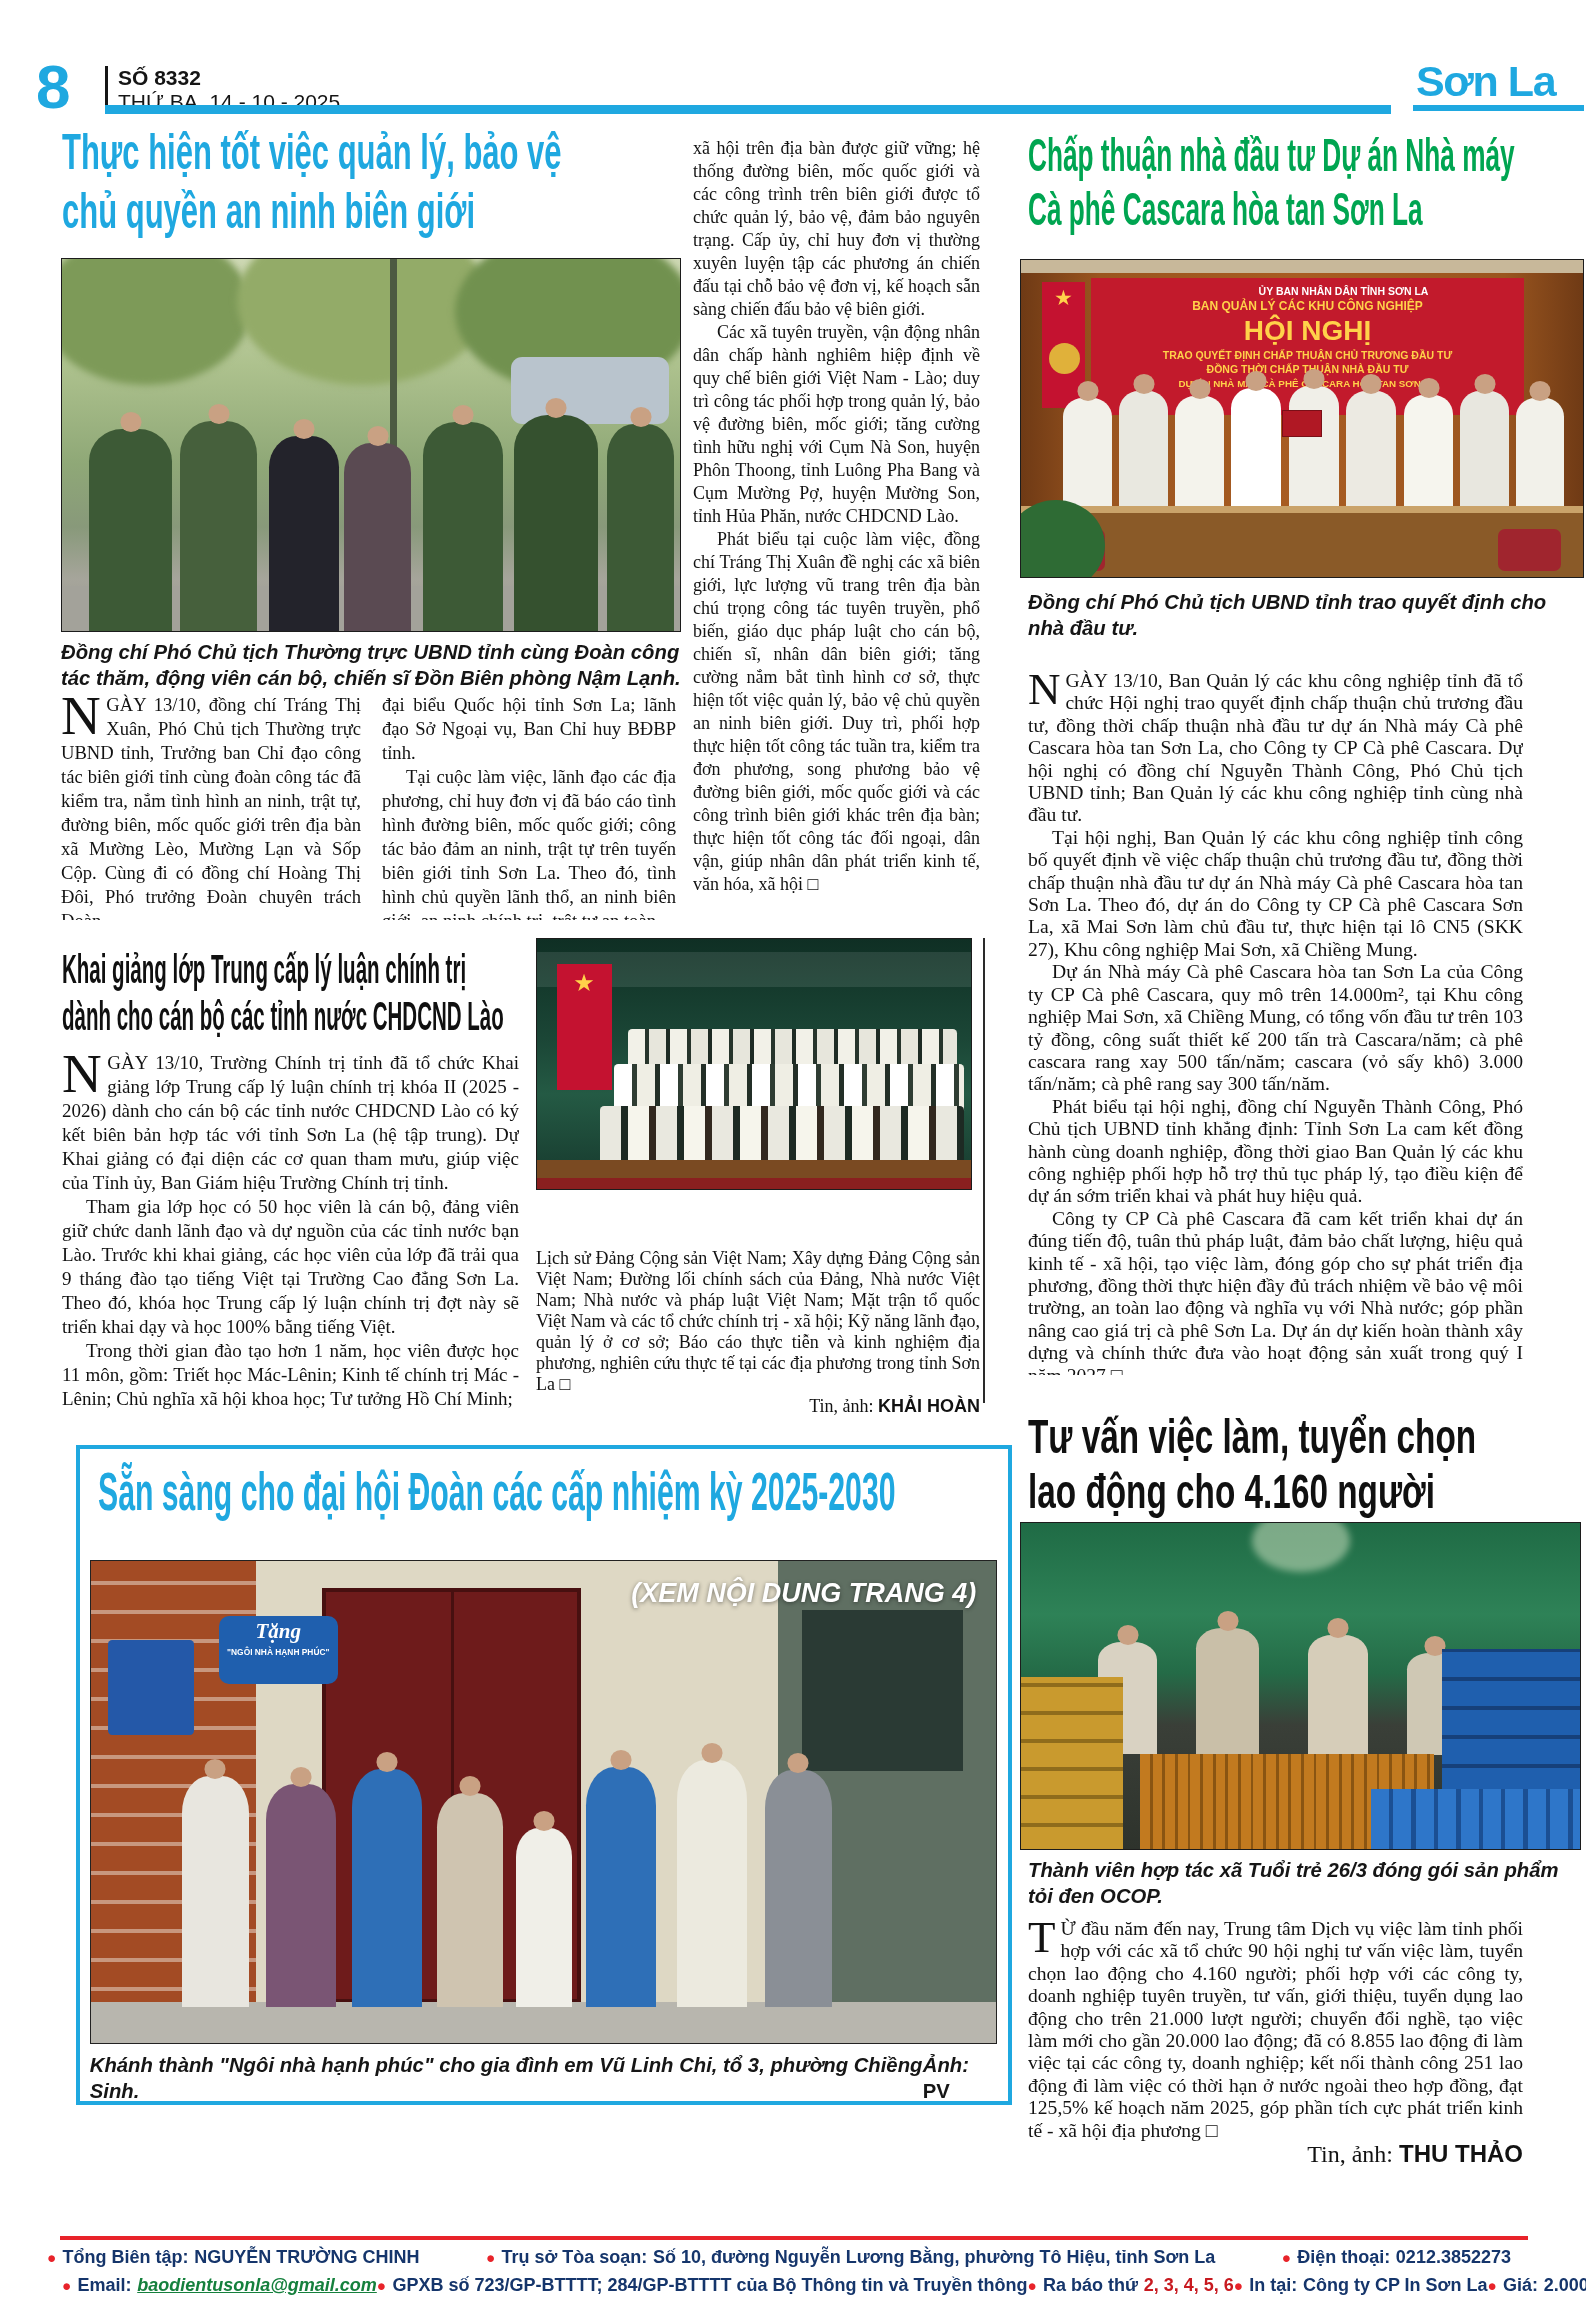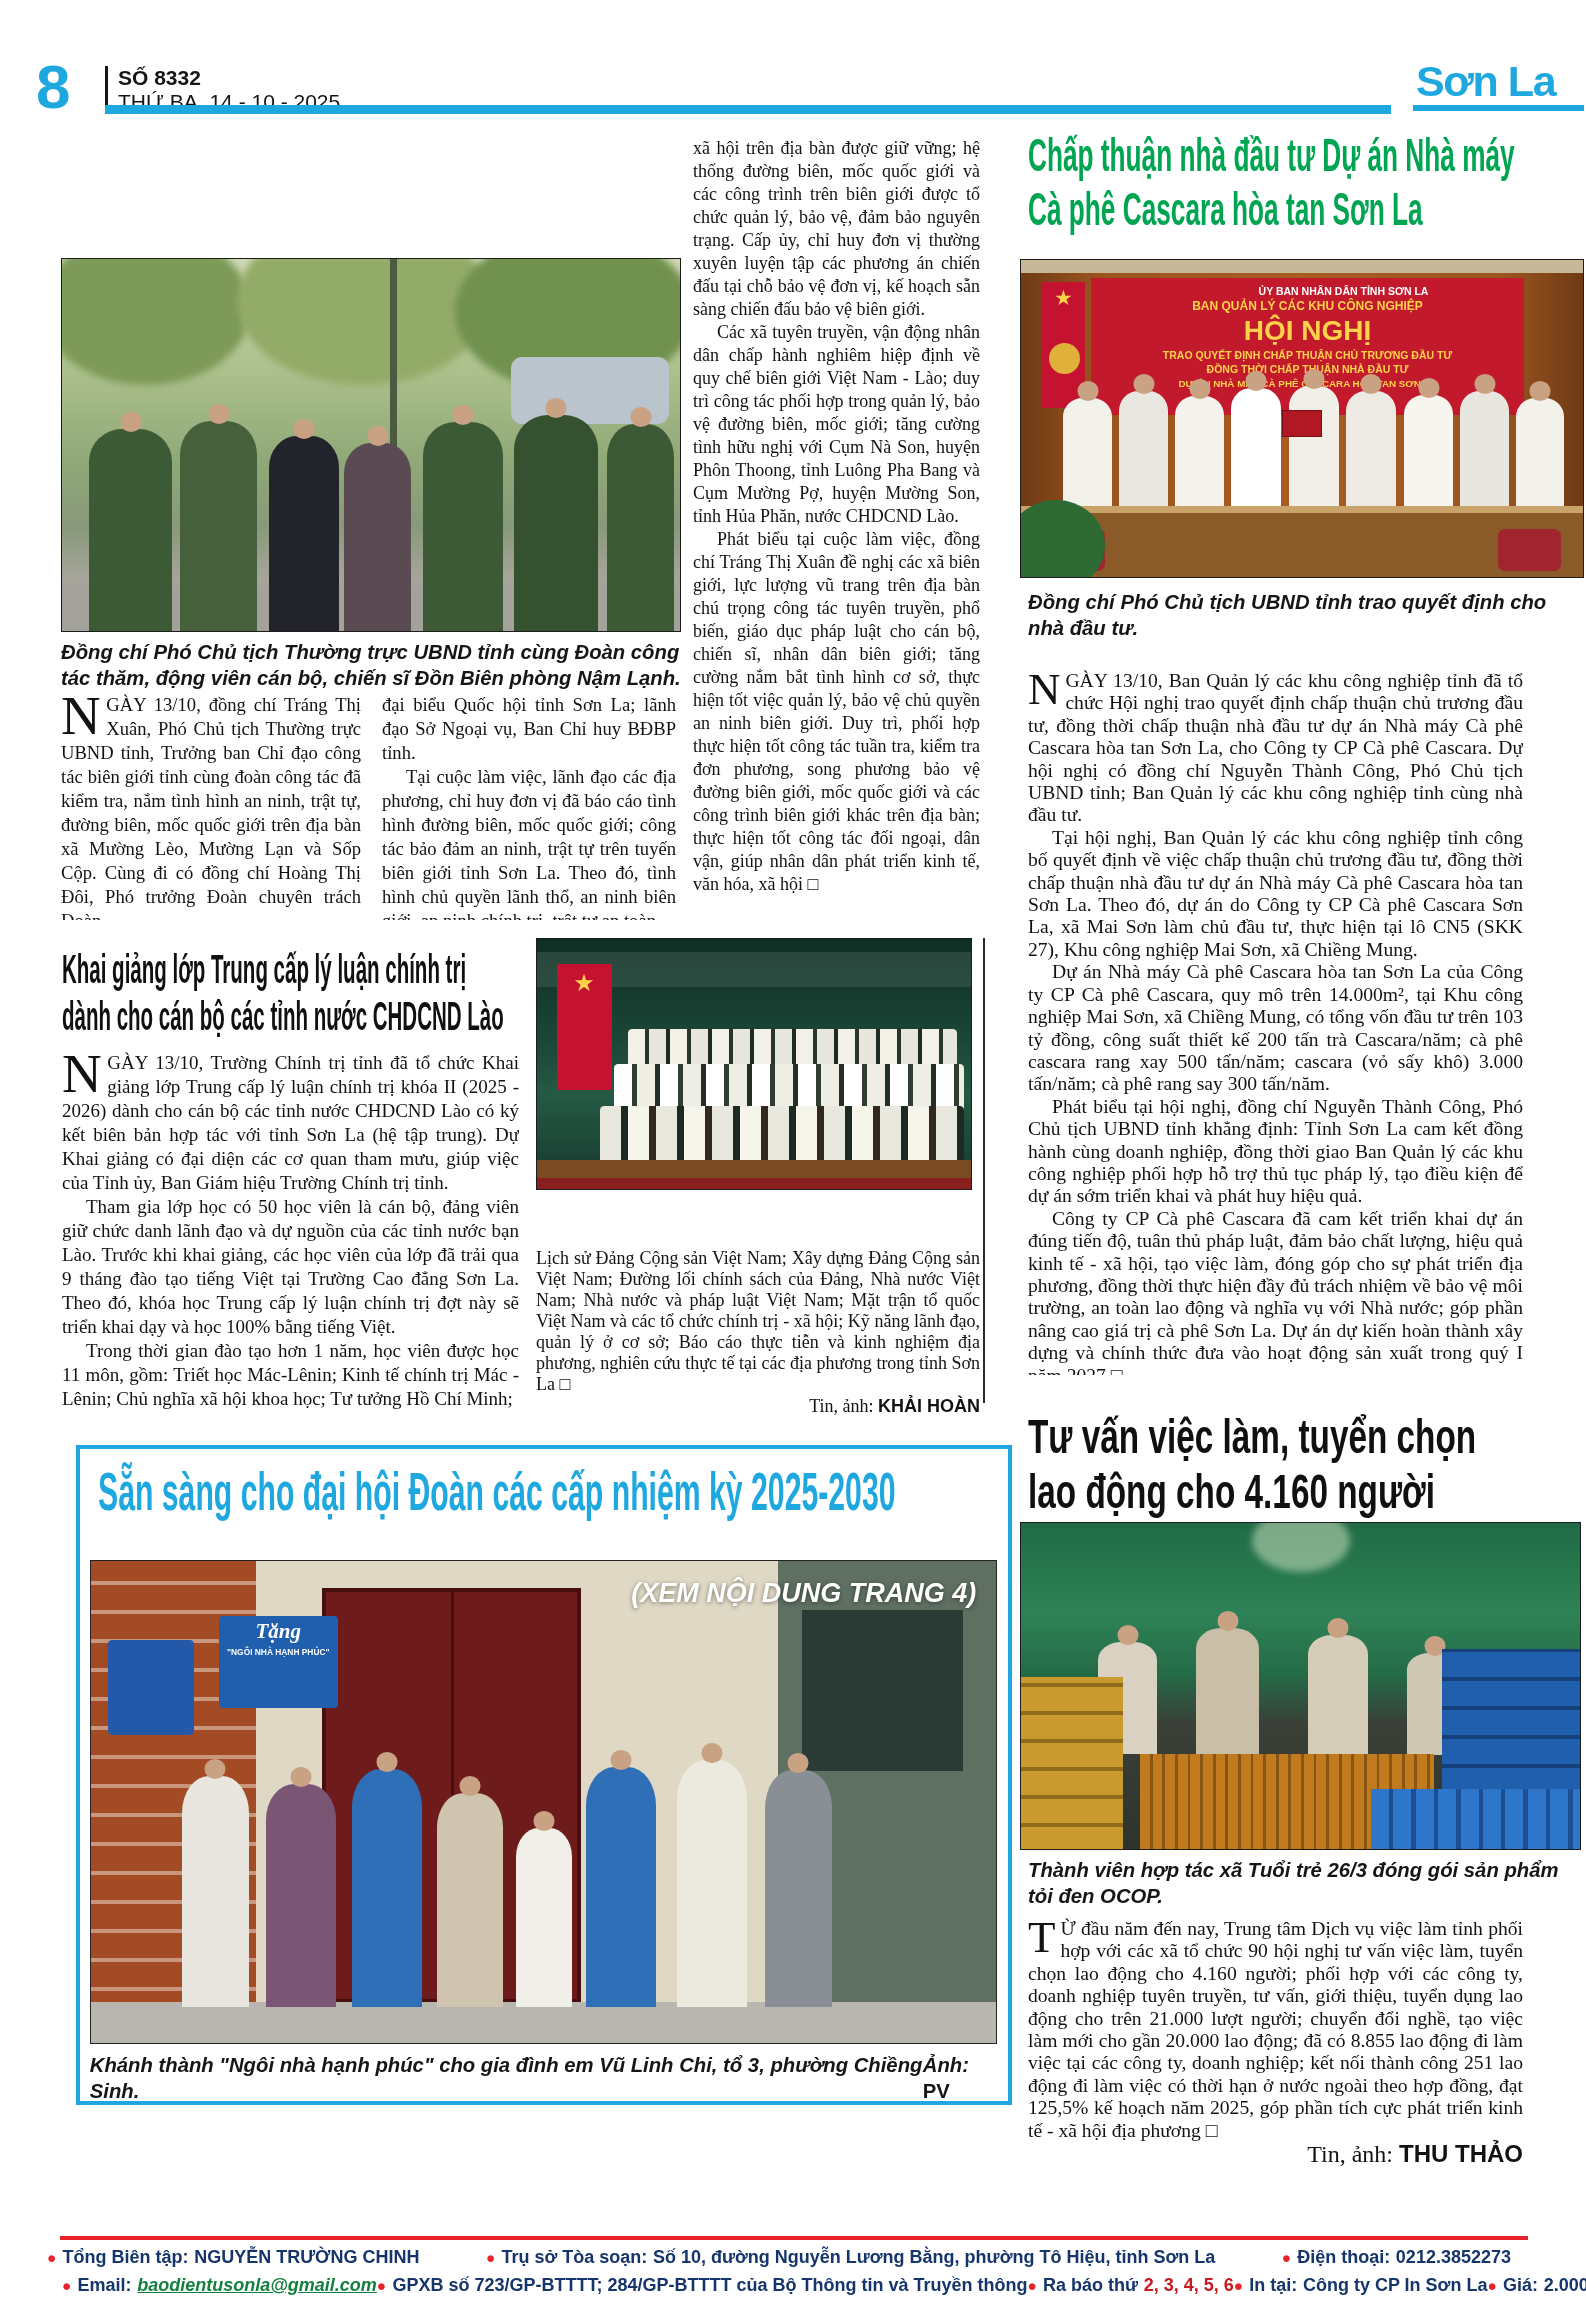--- a/index.html
+++ b/index.html
@@ -56,20 +56,24 @@
 <div class="page">
 
   <div class="abs hl" style="left:36px;top:59px;font-size:62px;line-height:56px;color:#1fa8e0;">8</div>
   <div class="abs" style="left:105px;top:66px;width:2.8px;height:46px;background:#151515;"></div>
   <div class="abs hl" style="left:118px;top:66px;font-size:21px;line-height:24px;color:#151515;">SỐ 8332</div>
   <div class="abs sans" style="left:118px;top:90px;font-size:21px;line-height:24px;color:#151515;">THỨ BA, 14 - 10 - 2025</div>
   <div class="abs" style="left:105px;top:105px;width:1286px;height:9px;background:#1fa8e0;"></div>
   <div class="abs hl" style="left:1416px;top:59px;font-size:43px;line-height:45px;color:#1fa8e0;letter-spacing:-1.4px;">Sơn La</div>
   <div class="abs" style="left:1413px;top:105px;width:171px;height:6.3px;background:#1fa8e0;"></div>
 
+  <div class="abs hl t1" style="left:62px;top:123px;width:652px;">
+    <div><span class="cond">Thực hiện tốt việc quản lý, bảo vệ</span></div>
+    <div><span class="cond">chủ quyền an ninh biên giới</span></div>
+  </div>
 
   <div class="photo" style="left:61px;top:258px;width:620px;height:374px;
        background:linear-gradient(180deg,#cfd9b5 0%,#aec28e 28%,#8fa877 55%,#88997a 72%,#a6a59b 86%,#99988f 100%);">
     <div class="blob" style="left:-21px;top:-28px;width:210px;height:154px;background:#7d9a58;"></div>
     <div class="blob" style="left:175px;top:-42px;width:252px;height:168px;background:#93ab68;"></div>
     <div class="blob" style="left:393px;top:-28px;width:238px;height:161px;background:#71914f;"></div>
     <div class="ph" style="left:328px;top:0;width:7px;height:210px;background:#4c5a42;"></div>
     <div class="ph" style="left:449px;top:98px;width:158px;height:67px;background:#b9c4cd;border-radius:11.2px;"></div>
     <div class="ph" style="left:0;bottom:0;width:620px;height:45px;background:#a3a29a;"></div>
     <div class="person" style="left:27px;bottom:0;width:83px;height:202px;background:#3d5a36;"></div>
@@ -197,21 +201,21 @@
 
     <div class="photo" style="left:9.8px;top:111px;width:907px;height:484px;background:#ded8c4;border:1.4px solid #222;">
       <div class="ph" style="left:0;top:0;width:165px;height:484px;
            background:repeating-linear-gradient(0deg,#a34b24 0 25px,#c8977e 25px 29px);"></div>
       <div class="ph" style="left:687px;top:0;width:220px;height:484px;background:#5f6f62;"></div>
       <div class="ph" style="left:711px;top:49px;width:161px;height:161px;background:#2a3a34;"></div>
       <div class="ph" style="left:231px;top:27px;width:259px;height:415px;background:#6e1b1b;border:4.2px solid #471010;box-sizing:border-box;">
         <div style="position:absolute;left:50%;top:0;width:2.8px;height:100%;background:#471010;"></div>
       </div>
       <div class="ph" style="left:17px;top:79px;width:86px;height:95px;background:#2458a8;border-radius:4.2px;"></div>
-      <div class="ph" style="left:128px;top:55px;width:119px;height:92px;background:#1f5fae;border-radius:4px;text-align:center;color:#ffffff;">
+      <div class="ph" style="left:128px;top:55px;width:119px;height:68px;background:#1f5fae;border-radius:10px;text-align:center;color:#ffffff;">
         <div style="font-family:'Liberation Serif','DejaVu Serif',serif;font-style:italic;font-weight:700;font-size:21px;line-height:31px;">Tặng</div>
         <div class="sans" style="font-size:8.4px;line-height:11.2px;font-weight:700;">"NGÔI NHÀ HẠNH PHÚC"</div>
       </div>
       <div class="ph sans" style="right:19.6px;top:17px;font-weight:700;font-style:italic;font-size:27px;color:#ffffff;text-shadow:0 1.4px 4.2px rgba(0,0,0,.45);">(XEM NỘI DUNG TRANG 4)</div>
       <div class="ph" style="left:0;bottom:0;width:907px;height:41px;background:#b8b6ae;"></div>
       <div class="person" style="left:91px;bottom:36px;width:67px;height:231px;background:#e8e6df;"></div>
       <div class="person" style="left:175px;bottom:36px;width:70px;height:223px;background:#7a5574;"></div>
       <div class="person" style="left:261px;bottom:36px;width:70px;height:238px;background:#2e6fb7;"></div>
       <div class="person" style="left:346px;bottom:36px;width:66px;height:214px;background:#cfc4b0;"></div>
       <div class="person" style="left:425px;bottom:36px;width:56px;height:179px;background:#f0efe8;"></div>

